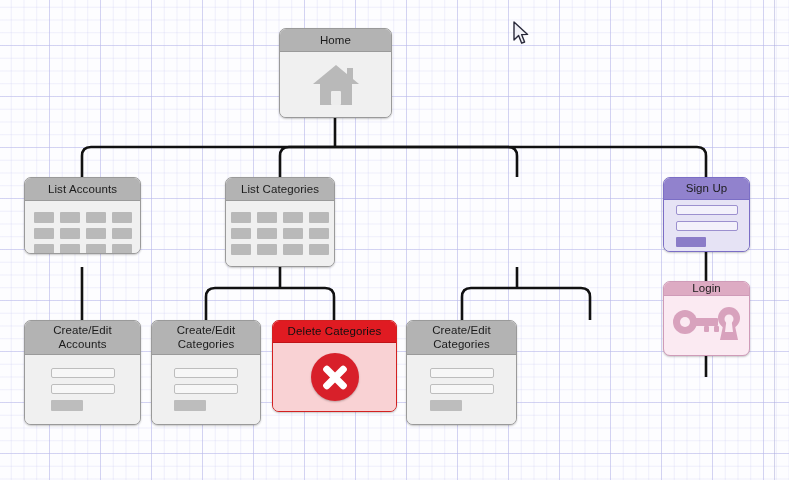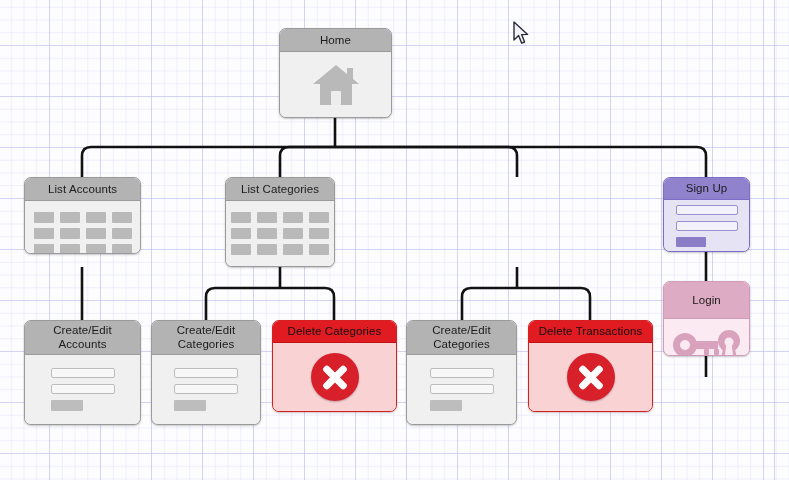--- a/index.html
+++ b/index.html
@@ -238,32 +238,23 @@
     </div>
     <div class="body" style="height:69px;">
       <div class="formicon">
         <div class="in"></div>
           <div class="in"></div>
           <div class="btn"></div>
       </div>
     </div>
   </div>
 
-  <div class="node t-red" style="left:528px;top:320px;width:125px;height:92px;">
-    <div class="hdr" style="height:22px;color:#111;">Delete Transactions</div>
-    <div class="body" style="height:68px;">
-      <div class="xcircle">
-          <span></span>
-          <span></span>
-        </div>
-    </div>
-  </div>
 
   <div class="node t-pink" style="left:663px;top:281px;width:87px;height:75px;">
-    <div class="hdr" style="height:37px;">Login</div>
+    <div class="hdr" style="height:14px;">Login</div>
     <div class="body" style="height:51px;">
       <svg class="keyicon" viewBox="0 0 74 40">
         <g fill="#d8a2bd">
           <circle cx="15" cy="20" r="12"></circle>
           <circle cx="15" cy="20" r="5" fill="#fbeaf2"></circle>
           <rect x="22" y="16" width="26" height="8" rx="1"></rect>
           <rect x="34" y="24" width="5" height="6" rx="1"></rect>
           <rect x="44" y="24" width="5" height="6" rx="1"></rect>
           <circle cx="59" cy="16" r="11"></circle>
           <path d="M53 24 L65 24 L68 38 L50 38 Z"></path>

